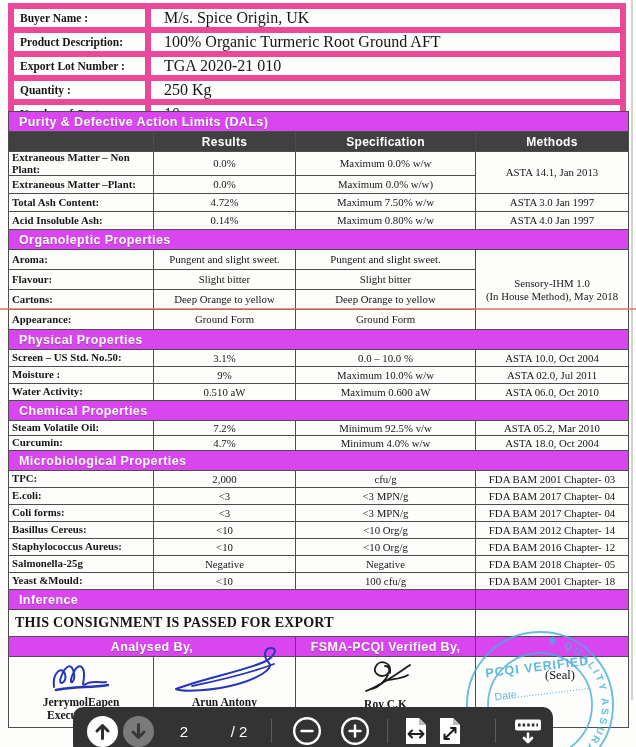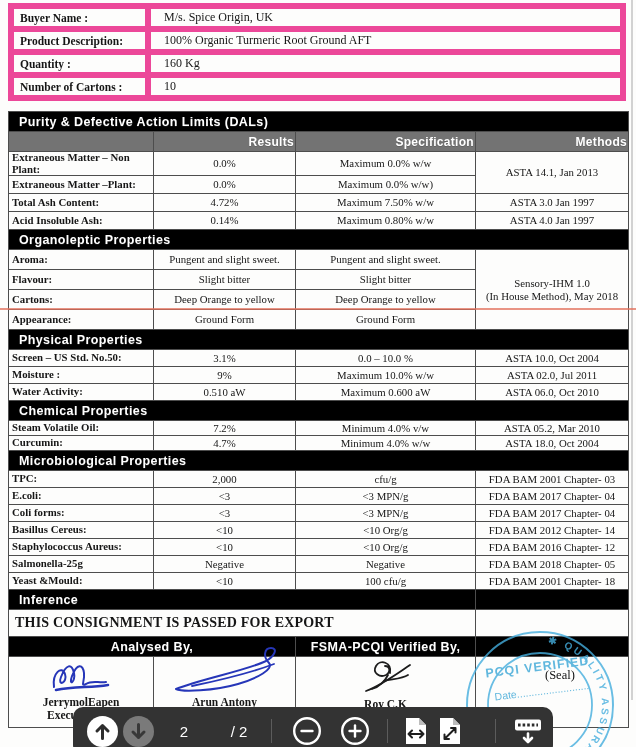--- a/index.html
+++ b/index.html
@@ -8,39 +8,39 @@
     background:#fdfdfc;font-family:"Liberation Serif",serif;color:#161616;
   }
   
   #info-table{
     position:absolute;top:3px;left:8px;width:618px;
     border-collapse:collapse;table-layout:fixed;
     border:1.5px solid #3f3f3f;
   }
   #info-table td{border:6px solid #ec4899;height:17px;vertical-align:middle;}
   #info-table .ilabel{font-weight:bold;font-size:11.5px;padding:0 0 0 6px;}
-  #info-table .ivalue{font-size:12px;padding:0 0 0 13px;}
+  #info-table .ivalue{font-size:16px;padding:0 0 0 13px;}
   
   #main-table{
     position:absolute;top:111px;left:8px;width:620px;
     border-collapse:collapse;table-layout:fixed;
     border:1.5px solid #3c3c3c;
   }
   #main-table td{border:1px solid #4d4d4d;vertical-align:middle;}
   tr.bar-row{height:20px;}
   td.bar{
-    background:#000000;color:#fff;
+    background:#d946ef;color:#fff;
     font-family:"Liberation Sans",sans-serif;font-weight:bold;
     font-size:12.5px;letter-spacing:.4px;padding:2px 0 2px 10px;
     text-shadow:0 1px 0 rgba(60,60,60,.35);
     border-color:#6f6f6f;
   }
   tr.colhead-row{height:20px;}
   td.colhead{
-    background:#737373;color:#fff;text-align:right;
+    background:#404040;color:#fff;text-align:center;
     font-family:"Liberation Sans",sans-serif;font-weight:bold;font-size:12px;
     border:2px solid #dedede;letter-spacing:.3px;
     text-shadow:0 1px 0 rgba(70,70,70,.35);
   }
   tr.data-row{height:17px;}
   tr.sec-purity{height:18px;margin-left:37px;}
   tr.row-tall{height:24px;}
   tr.sec-organoleptic{height:20px;}
   tr.sec-chemical{height:15px;}
   td.lbl{font-weight:bold;font-size:10.8px;padding:0 3px;line-height:1.05;}
@@ -96,22 +96,26 @@
     <tbody id="info-body">
         <tr>
           <td class="ilabel">Buyer Name :</td>
           <td class="ivalue">M/s. Spice Origin, UK</td>
         </tr>
         <tr>
           <td class="ilabel">Product Description:</td>
           <td class="ivalue">100% Organic Turmeric Root Ground AFT</td>
         </tr>
         <tr>
+          <td class="ilabel">Export Lot Number :</td>
+          <td class="ivalue">TGA 2020-21 010</td>
+        </tr>
+        <tr>
           <td class="ilabel">Quantity :</td>
-          <td class="ivalue">160 Kg</td>
+          <td class="ivalue">250 Kg</td>
         </tr>
         <tr>
           <td class="ilabel">Number of Cartons :</td>
           <td class="ivalue">10</td>
         </tr>
       </tbody>
   </table>
 
   <table id="main-table">
     <colgroup>
@@ -200,21 +204,21 @@
           <td class="val">0.510 aW</td>
           <td class="val">Maximum 0.600 aW</td>
           <td class="val">ASTA 06.0, Oct 2010</td>
         </tr>
         <tr class="bar-row">
           <td colspan="4" class="bar">Chemical Properties</td>
         </tr>
         <tr class="data-row sec-chemical">
           <td class="lbl">Steam Volatile Oil:</td>
           <td class="val">7.2%</td>
-          <td class="val">Minimum 4.0% v/w</td>
+          <td class="val">Minimum 92.5% v/w</td>
           <td class="val">ASTA 05.2,  Mar 2010</td>
         </tr>
         <tr class="data-row sec-chemical">
           <td class="lbl">Curcumin:</td>
           <td class="val">4.7%</td>
           <td class="val">Minimum 4.0% w/w</td>
           <td class="val">ASTA 18.0, Oct 2004</td>
         </tr>
         <tr class="bar-row">
           <td colspan="4" class="bar">Microbiological Properties</td>

